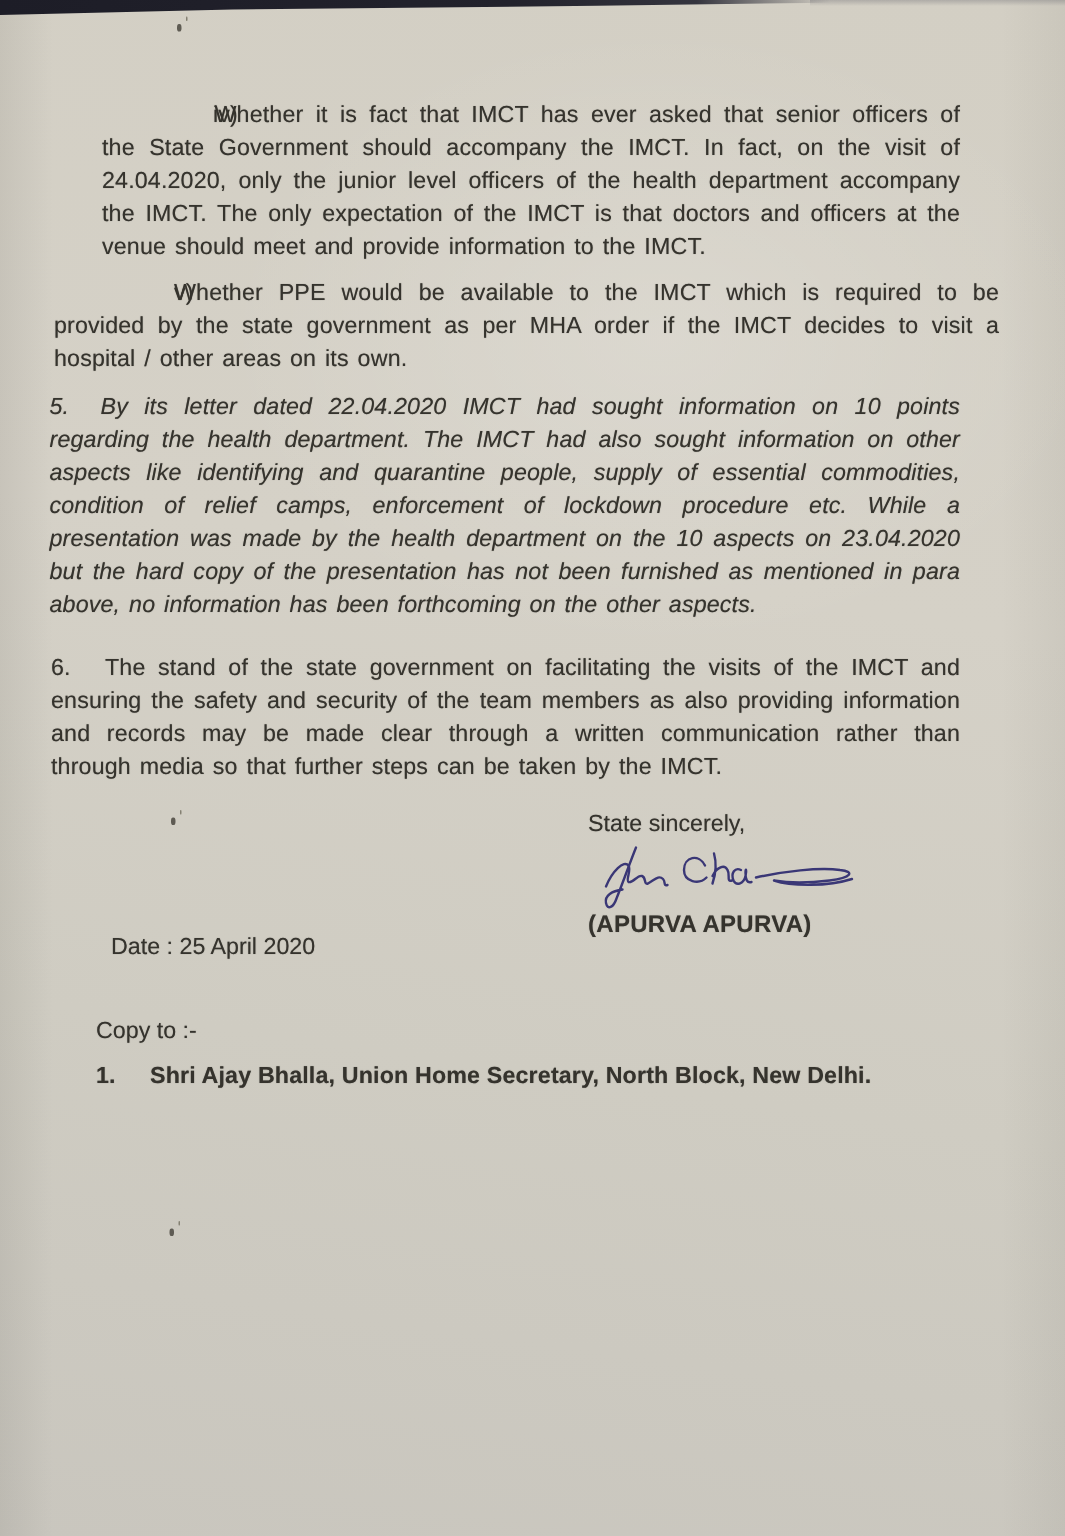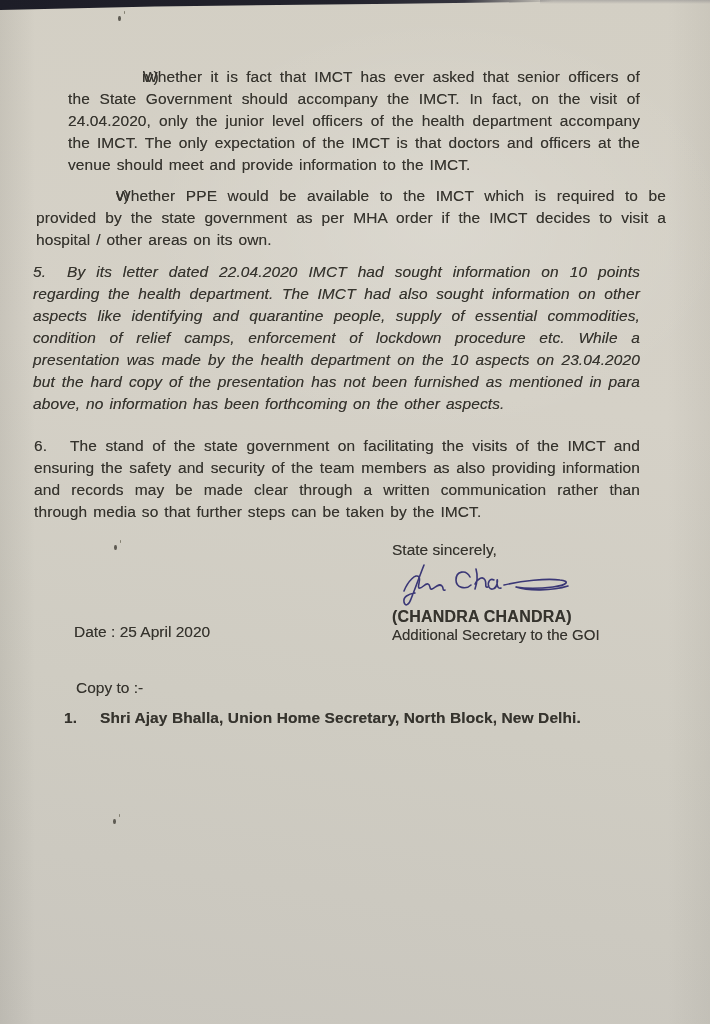--- a/index.html
+++ b/index.html
@@ -73,21 +73,21 @@
     letter-spacing: 0.2px;
   }
   .signatory-title { margin: 0; font-size: 15px; line-height: 18px; }
   .date-line {
     position: absolute; left: 74px; top: 84px;
     margin: 0; font-size: 15.5px;
     text-shadow: 0 0 0.6px rgba(55,53,47,0.5);
   }
 
   .copy-section { margin-top: 18px; margin-left: 64px; }
-  .copy-heading { margin: 12px; font-size: 15.5px; text-shadow: 0 0 0.6px rgba(55,53,47,0.5); }
+  .copy-heading { margin: 0; font-size: 15.5px; text-shadow: 0 0 0.6px rgba(55,53,47,0.5); }
   .copy-item {
     margin: 12px 70px 0 0; font-size: 15.5px; font-weight: bold;
     letter-spacing: 0.1px;
     text-shadow: 0 0 0.6px rgba(40,38,34,0.5);
   }
   .copy-item .marker { display: inline-block; width: 36px; }
 
   svg.sig path {
     fill: none;
     stroke: var(--signature_ink, #3a3776);
@@ -123,22 +123,21 @@
       <div class="signature-wrap">
         <svg class="sig" width="178" height="44" viewBox="0 0 178 44">
           <path d="M6,28 C10,18 18,10 21,14 C23,17 19,24 21,25 C24,26 27,20 30,21 C33,22 31,27 34,26 C38,24 41,20 44,23 C46,25 44,28 47,27"></path>
           <path d="M26,2 C22,12 17,26 13,36 C11,42 7,44 6,39 C5,34 10,31 17,30"></path>
           <path d="M72,14 C68,6 58,8 58,17 C58,25 68,27 73,22"></path>
           <path d="M78,6 C80,13 79,20 77,26 M77,21 C80,15 85,13 87,17 C89,20 86,25 90,24"></path>
           <path d="M96,17 C92,15 89,19 91,24 C93,28 98,26 99,21 C100,17 99,15 99,19 C99,23 100,26 103,25"></path>
           <path d="M106,22 C124,18 148,15 162,17 C172,18 170,22 155,24 C138,26 124,25 118,24 C130,28 154,28 170,23"></path>
         </svg>
       </div>
-      <p class="signatory-name">(CHANDRA CHANDRA)</p>
-      <p class="signatory-title">Additional Secretary to the GOI</p>
+      <p class="signatory-name">(APURVA APURVA)</p>
     </div>
     <p class="date-line">Date : 25 April 2020</p>
   </section>
 
   <section class="copy-section">
     <p class="copy-heading">Copy to :-</p>
     <p class="copy-item"><span class="marker">1.</span><span>Shri Ajay Bhalla, Union Home Secretary, North Block, New Delhi.</span></p>
   </section>
 
 </div>

